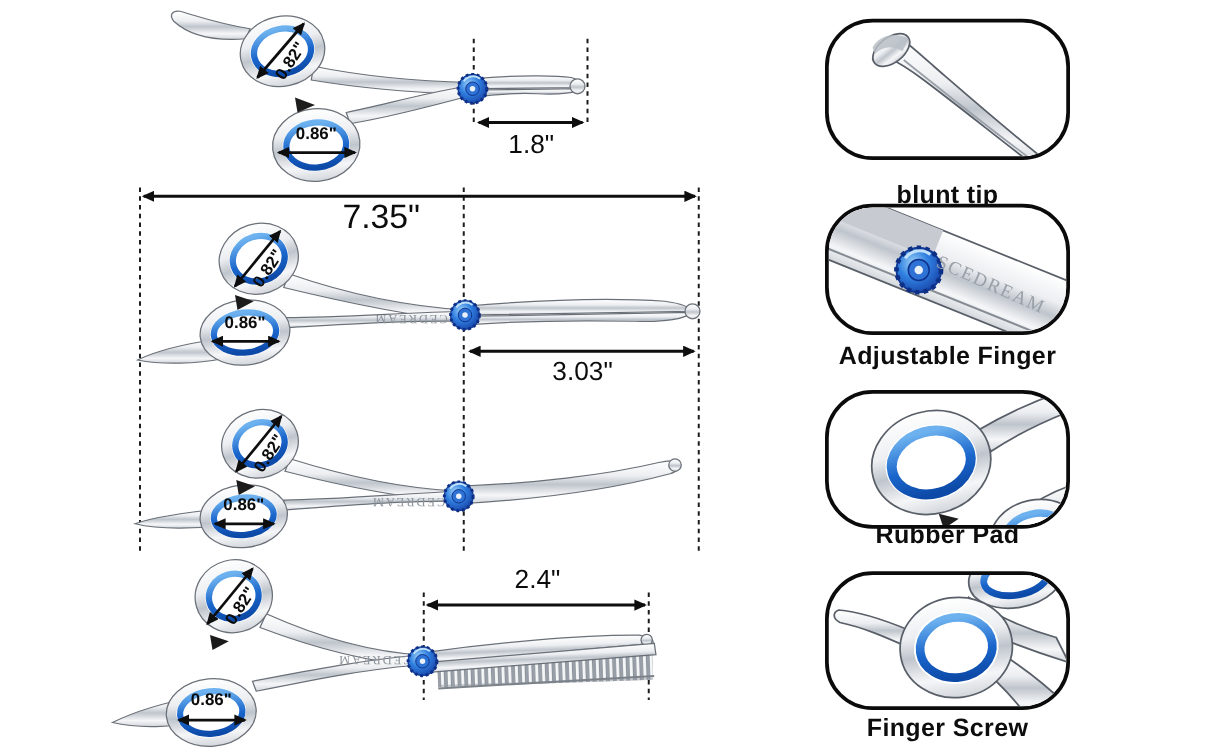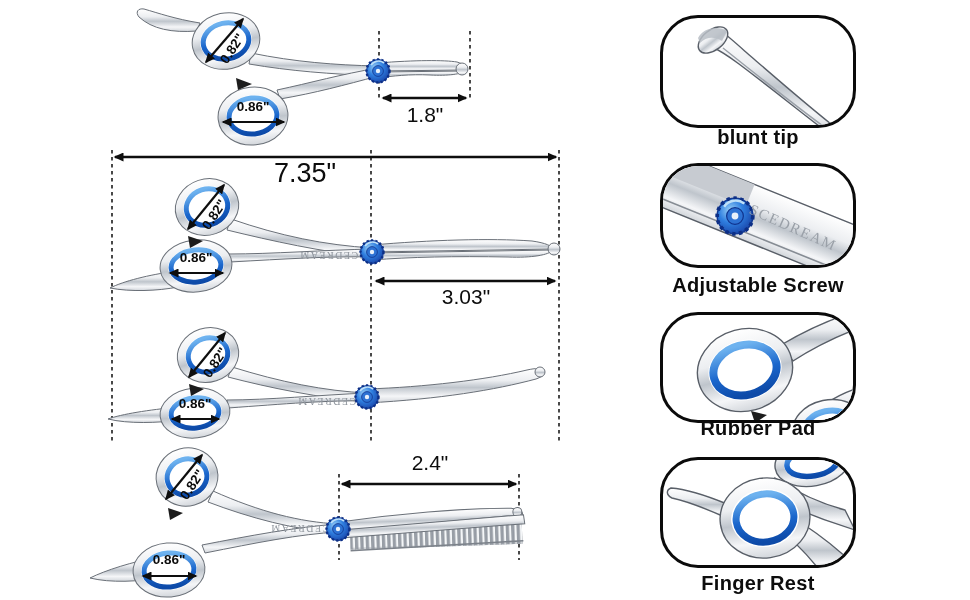--- a/index.html
+++ b/index.html
@@ -8,21 +8,21 @@
   .illustration{position:absolute;left:0;top:0;}
   .card{position:absolute;left:660px;width:196px;border:3px solid #0b0b0b;border-radius:38px;
         overflow:hidden;background:#fff;box-sizing:border-box;}
   .card svg{display:block;}
   .c1{top:15px;height:113px;}
   .c2{top:163px;height:105px;}
   .c3{top:312px;height:111px;}
   .c4{top:457px;height:111px;}
   .card-label{position:absolute;left:648px;width:220px;text-align:center;font-size:20px;
         font-weight:800;color:#0d0d0d;letter-spacing:0.3px;}
-  .l1{top:126px;}
+  .l1{top:145px;}
   .l2{top:274px;}
   .l3{top:417px;}
   .l4{top:572px;}
   
   .dash{fill:none;stroke:#1c1c1c;stroke-width:1.6;stroke-dasharray:3.5 3.5;}
   .dim{fill:none;stroke:#0e0e0e;stroke-width:2.4;}
   .dimtxt{font-family:"Liberation Sans",sans-serif;font-size:21px;fill:#0c0c0c;}
   .bigtxt{font-family:"Liberation Sans",sans-serif;font-size:27px;fill:#0c0c0c;}
   .ringtxt{font-family:"Liberation Sans",sans-serif;font-size:13.5px;font-weight:700;fill:#0c0c0c;}
   .ringarrow{fill:none;stroke:#0e0e0e;stroke-width:2.2;}
@@ -223,21 +223,21 @@
     <svg width="190" height="99" viewBox="0 0 190 99">
       <g transform="rotate(22 95 50)">
         <rect x="-40" y="22" width="270" height="56" fill="url(#metalV)" stroke="#595f68" stroke-width="1.4"></rect>
         <rect x="-40" y="22" width="120" height="24" fill="#c7cbd1"></rect>
         <line x1="-40" y1="70" x2="230" y2="70" stroke="#868c94" stroke-width="1.6"></line>
       </g>
       <use href="#screwDef" transform="translate(72,50) scale(1.55)"></use>
       <text transform="translate(128,66) rotate(24)" text-anchor="middle" style="font-family:'Liberation Serif',serif;font-size:15px;fill:#9aa0a8;letter-spacing:1.5px;">SCEDREAM</text>
     </svg>
   </div>
-  <div class="card-label l2">Adjustable Screw</div>
+  <div class="card-label l2">Adjustable Finger</div>
 
   <div class="card c3">
     <svg width="190" height="105" viewBox="0 0 190 105">
       <path d="M118,30 C140,17 163,6 188,-2 L198,12 C172,22 148,34 130,46 Z" class="metalCard" fill="url(#metalV)"></path>
       <path d="M142,110 C154,92 172,80 198,72 L198,112 Z" class="metalCard" fill="url(#metalV)"></path>
       <g transform="rotate(-12 165 110)">
         <ellipse cx="165" cy="112" rx="36" ry="27" class="metalCard" fill="url(#metalV)"></ellipse>
         <ellipse cx="165" cy="112" rx="27" ry="19" fill="#fff"></ellipse>
         <ellipse cx="165" cy="112" rx="24" ry="16" fill="#fff" stroke="url(#blueRing)" stroke-width="6"></ellipse>
       </g>
@@ -261,15 +261,15 @@
       <path d="M112,18 C130,30 152,42 182,50 L192,70 C160,60 130,48 108,38 Z" class="metalCard" fill="url(#metalV)"></path>
       <path d="M140,64 C158,76 176,90 190,104 L158,112 C144,94 130,80 118,72 Z" class="metalCard" fill="url(#metalV)"></path>
       <path d="M64,44 C42,35 22,29 8,28 C3,30 3,35 9,38 C28,42 46,50 64,58 Z" class="metalCard" fill="url(#metalV)"></path>
       <g transform="rotate(-8 102 58)">
         <ellipse cx="102" cy="58" rx="45" ry="40" class="metalCard" fill="url(#metalV)"></ellipse>
         <ellipse cx="102" cy="58" rx="34" ry="29" fill="#fff"></ellipse>
         <ellipse cx="102" cy="58" rx="29" ry="24" fill="#fff" stroke="url(#blueRing)" stroke-width="7"></ellipse>
       </g>
     </svg>
   </div>
-  <div class="card-label l4">Finger Rest</div>
+  <div class="card-label l4">Finger Screw</div>
 
 </div>
 
 </body></html>

